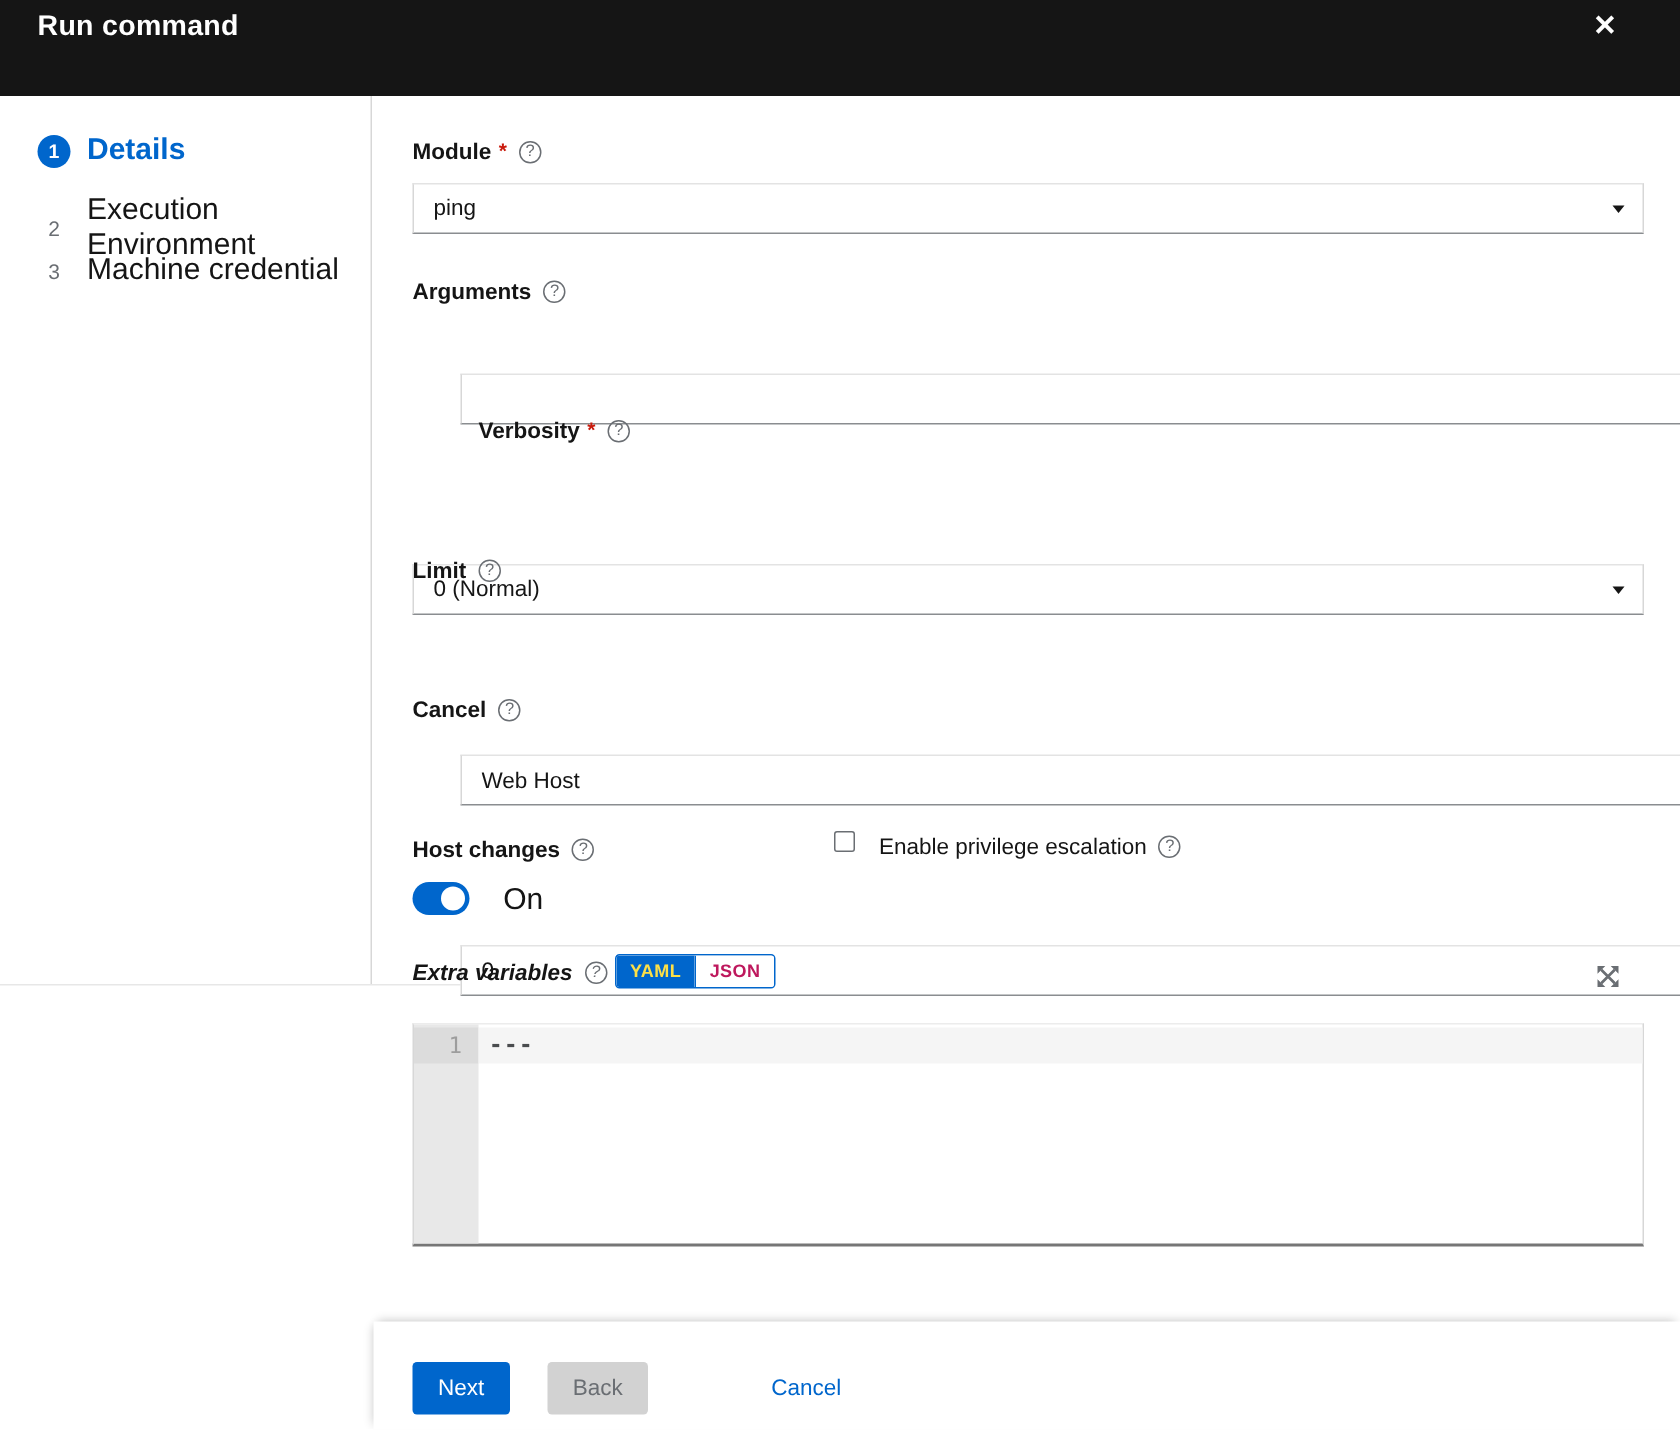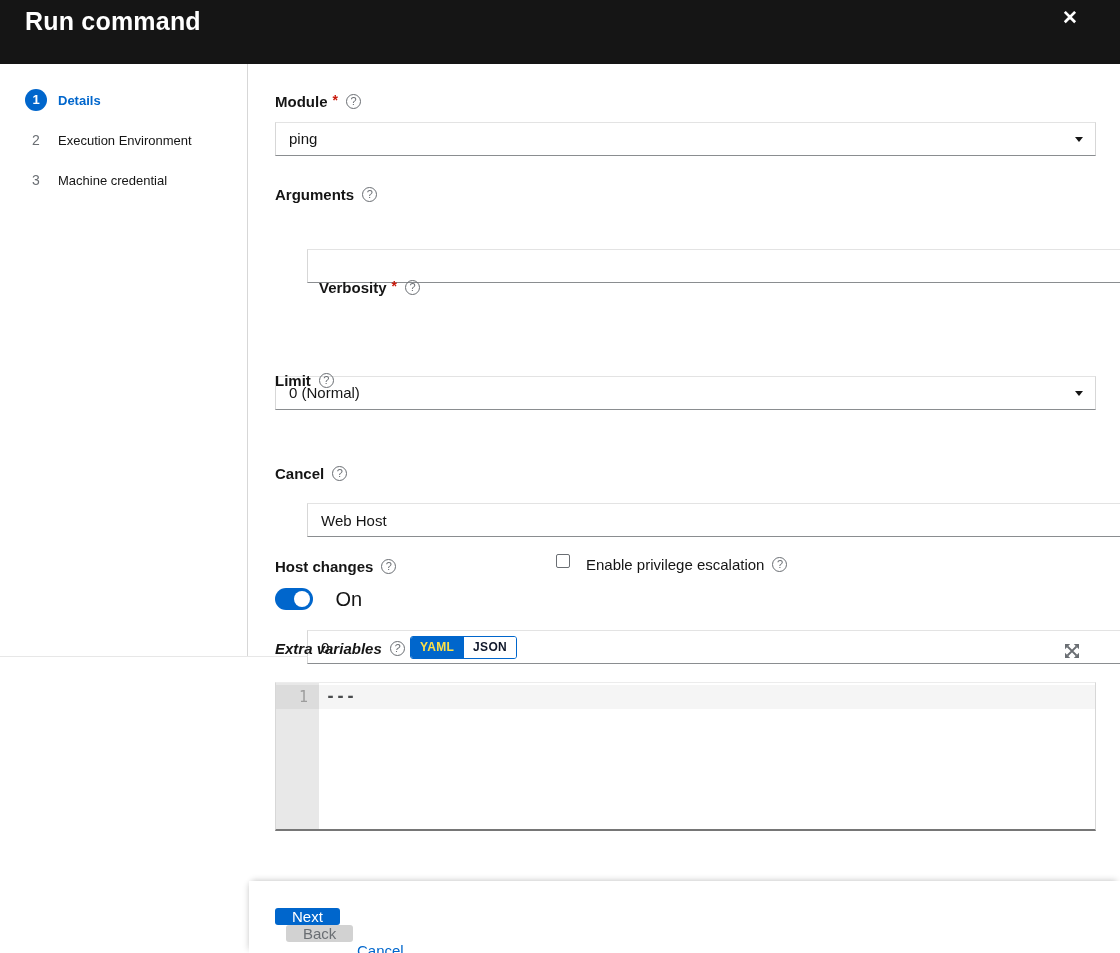--- a/index.html
+++ b/index.html
@@ -1,30 +1,30 @@
 <!DOCTYPE html>
 <html><head>
 <meta charset="utf-8">
 <style>
   * { margin:0; padding:0; box-sizing:border-box; }
   body { font-family:"Liberation Sans", sans-serif; background:#fff; }
   .app { position:relative; width:1120px; height:953px; background:#fff; overflow:hidden; }
 
   
   .hdr { position:absolute; left:0; top:0; width:1120px; height:64px; background:#151515; }
-  .hdr-title { position:absolute; left:25px; top:7px; font-size:25px; font-weight:bold; color:#fff; letter-spacing:.2px; }
+  .hdr-title { position:absolute; left:25px; top:7px; font-size:19px; font-weight:bold; color:#fff; letter-spacing:.2px; }
   .hdr-close { position:absolute; left:1057px; top:5px; width:26px; height:26px; border:none; background:transparent;
                color:#fff; font-size:19px; font-weight:bold; line-height:26px; text-align:center; cursor:pointer; }
 
   
   .sidebar { position:absolute; left:0; top:64px; width:248px; height:592px; background:#fff; border-right:1px solid #d7d7d7; }
   .step { position:absolute; left:0; display:flex; align-items:center; width:100%; cursor:pointer; }
   .step-num { width:22px; height:22px; margin-left:25px; text-align:center; font-size:14px; color:#6a6e73; line-height:22px; flex:0 0 22px; }
   .step.active .step-num { background:#0066cc; color:#fff; border-radius:50%; font-size:13px; font-weight:bold; }
-  .step-label { margin-left:11px; font-size:13px; color:#151515; }
+  .step-label { margin-left:11px; font-size:20px; color:#151515; }
   .step.active .step-label { color:#0066cc; font-weight:bold; }
 
   
   .body-rule { position:absolute; left:0; top:656px; width:1120px; height:1px; background:#e7e7e7; z-index:0; }
 
   
   .fgroup { position:absolute; left:275px; width:821px; }
   .flabel { display:flex; align-items:center; height:18px; font-size:15px; font-weight:bold; color:#151515; }
   .req { color:#c9190b; font-size:14px; margin-left:5px; position:relative; top:-1px; }
   .help { display:inline-block; width:15px; height:15px; margin-left:8px; border:1px solid #6a6e73; border-radius:50%;
@@ -45,43 +45,43 @@
   
   .cb { position:absolute; left:556px; top:554px; width:14px; height:14px; background:#fff;
         border:1px solid #6a6e73; border-radius:2px; cursor:pointer; }
   .cb-label { position:absolute; left:586px; top:556px; font-size:15px; color:#151515; display:flex; align-items:center; }
 
   
   .mode-group { position:absolute; left:410px; top:636px; height:23px; display:flex; border:1px solid #0066cc;
                 border-radius:3px; overflow:hidden; z-index:2; background:#fff; }
   .mode-btn { height:21px; line-height:21px; padding:0 9px; font-size:12px; font-weight:bold; letter-spacing:.3px; cursor:pointer; }
   .mode-btn.on { background:#0066cc; color:#fde047; }
-  .mode-btn.off { background:#fff; color:#0f172a; border-left:1px solid #0066cc;text-align:right; }
+  .mode-btn.off { background:#fff; color:#be185d; border-left:1px solid #0066cc;text-align:right; }
 
   .expand-btn { position:absolute; left:1061px; top:641px; width:22px; height:20px; background:#fff; border:none;
                 cursor:pointer; z-index:2; padding:2px 3px; }
 
   
   .editor { position:absolute; left:275px; top:682px; width:821px; height:149px; background:#fff;
             border:1px solid #d7d7d7; border-top-color:#ececec; border-bottom:2px solid #767676; }
   .gutter { position:absolute; left:0; top:0; bottom:0; width:43px; background:#e8e8e8; }
   .gutter-active { margin-top:2px; height:24px; background:#dcdcdc; text-align:right; }
   .line-num { display:inline-block; padding:3px 11px 0 0; font-family:"DejaVu Sans Mono", monospace; font-size:15px; color:#9d9d9d; }
   .active-line { position:absolute; left:43px; right:0; top:2px; height:24px; background:#f5f5f5; }
   .code-text { position:absolute; left:7px; top:2px; font-family:"DejaVu Sans Mono", monospace; font-size:15px;
                font-weight:bold; color:#4a4c4e; letter-spacing:1px; }
 
   
   .footer { position:absolute; left:249px; top:881px; width:871px; height:72px; background:#fff;
             box-shadow:0 -4px 6px -3px rgba(0,0,0,.18), -4px 0 6px -3px rgba(0,0,0,.14);
-            display:flex; align-items:flex-start; padding:27px 0 0 26px;flex-direction:column; }
+            display:flex; align-items:flex-start; padding:27px 0 0 26px; }
   .btn { height:35px; padding:0 17px; border:none; border-radius:3px; font-size:15px;
          font-family:"Liberation Sans", sans-serif; cursor:pointer; }
   .btn-primary { background:#0066cc; color:#fff; }
-  .btn-disabled { background:#d2d2d2; color:#6a6e73; margin-left:11px; cursor:default; }
+  .btn-disabled { background:#d2d2d2; color:#6a6e73; margin-left:25px; cursor:default; }
   .btn-link { background:transparent; color:#0066cc; margin-left:65px; }
 </style>
 </head>
 <body>
 
 <div class="app">
 
   
   <div class="hdr">
     <div class="hdr-title">Run command</div>

